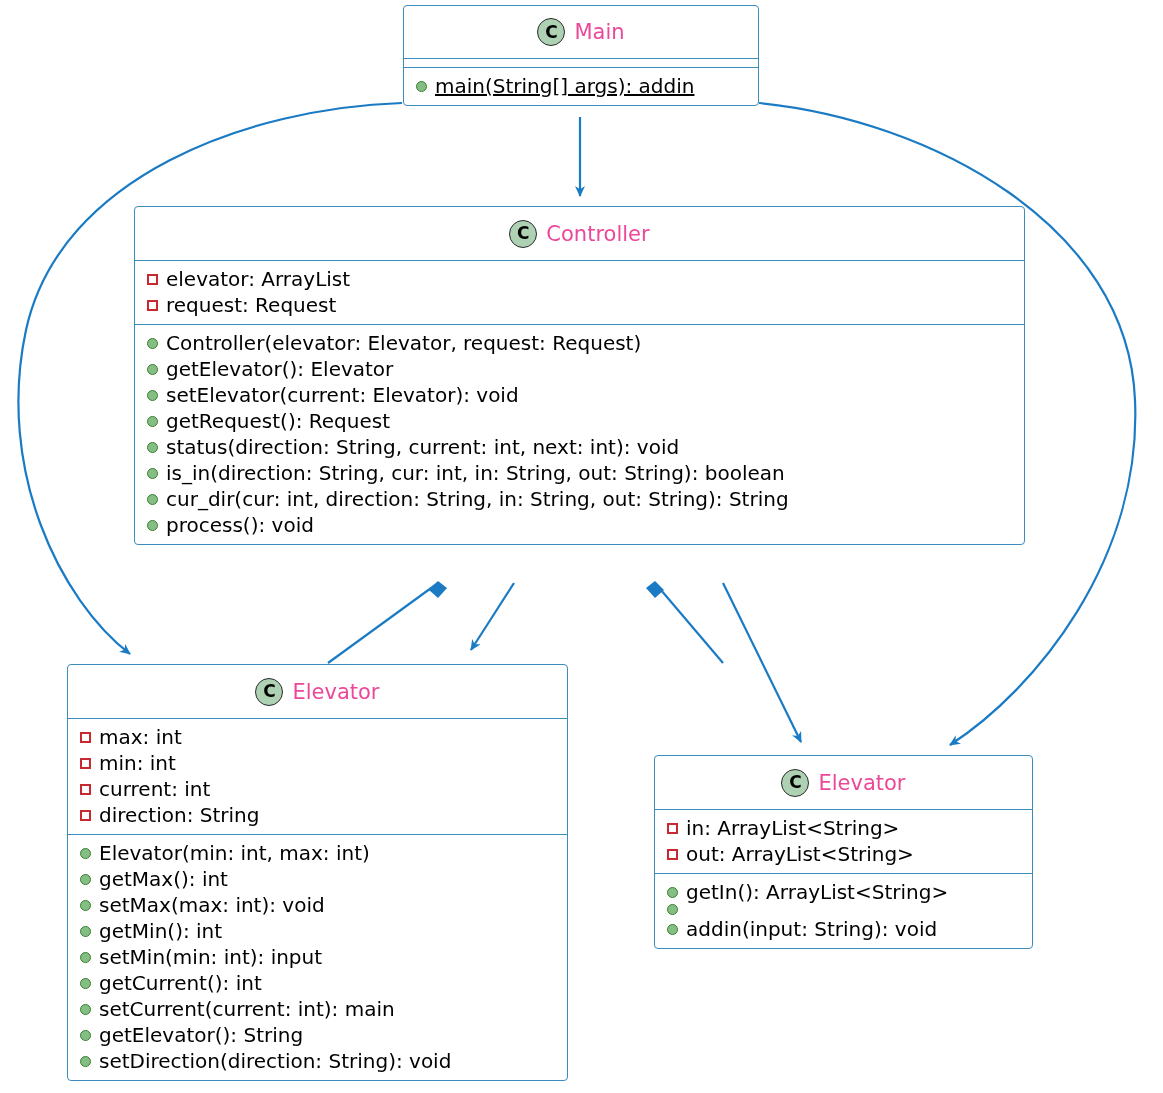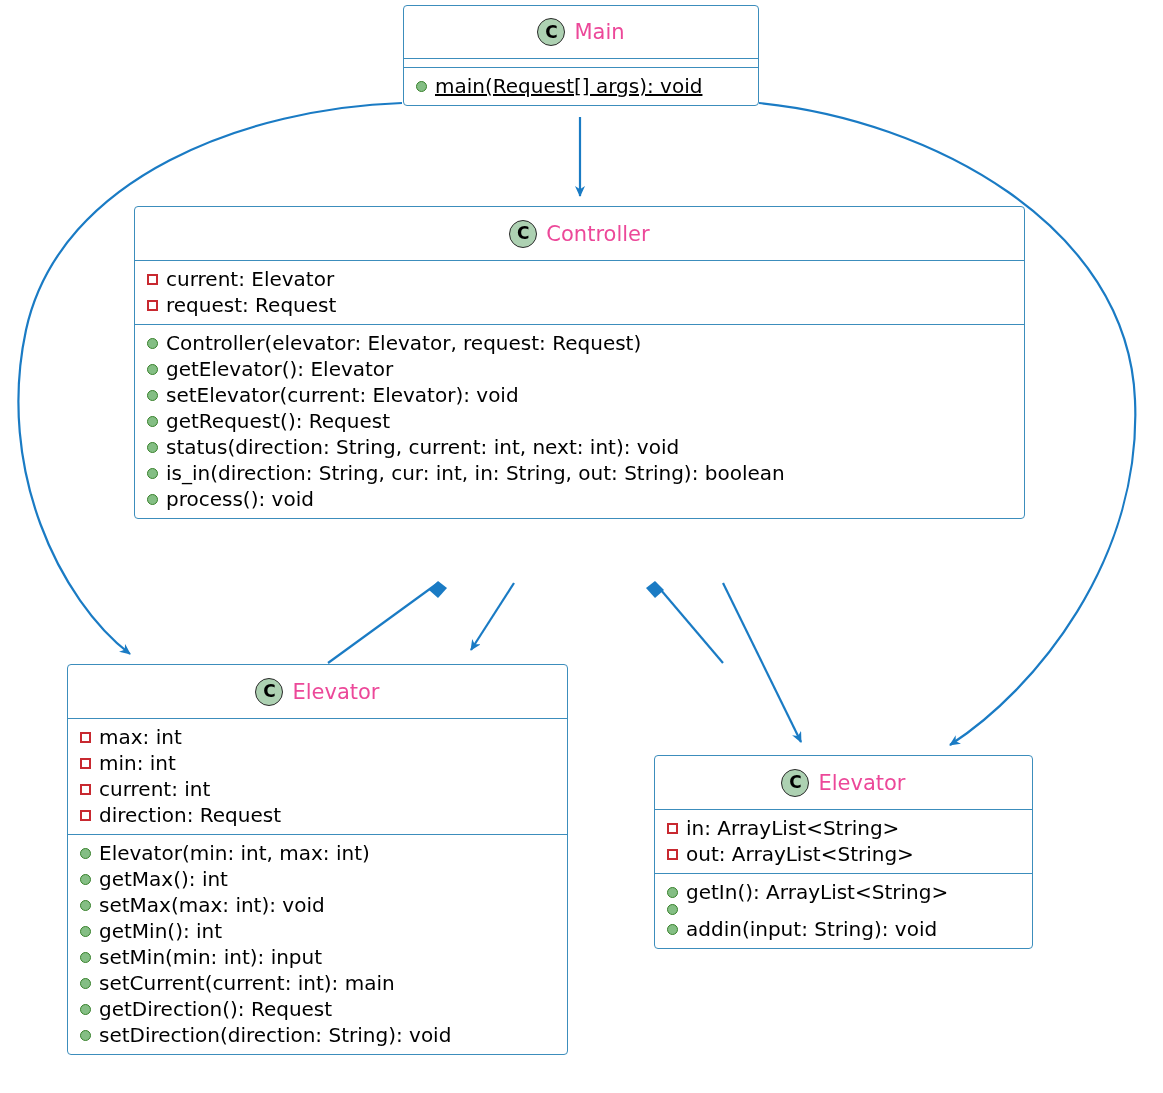--- a/index.html
+++ b/index.html
@@ -155,34 +155,34 @@
 
   <div class="uml-class" style="left:403px; top:5px; width:356px;">
     <div class="uml-header" style="height:52px;">
       <span class="class-icon">C</span>
       <span class="class-title">Main</span>
     </div>
     <div class="compartment empty"></div>
     <div class="compartment">
       <div class="member">
         <span class="vis vis-public"></span>
-        <span class="member-text static">main(Request[] args): void</span>
+        <span class="member-text static">main(String[] args): addin</span>
       </div>
     </div>
   </div>
 
   <div class="uml-class" style="left:134px; top:206px; width:891px;">
     <div class="uml-header" style="height:53px;">
       <span class="class-icon">C</span>
       <span class="class-title">Controller</span>
     </div>
     <div class="compartment">
       <div class="member">
         <span class="vis vis-private"></span>
-        <span class="member-text">current: Elevator</span>
+        <span class="member-text">elevator: ArrayList</span>
       </div>
       <div class="member">
         <span class="vis vis-private"></span>
         <span class="member-text">request: Request</span>
       </div>
     </div>
     <div class="compartment">
       <div class="member">
         <span class="vis vis-public"></span>
         <span class="member-text">Controller(elevator: Elevator, request: Request)</span>
@@ -199,20 +199,24 @@
         <span class="vis vis-public"></span>
         <span class="member-text">getRequest(): Request</span>
       </div>
       <div class="member">
         <span class="vis vis-public"></span>
         <span class="member-text">status(direction: String, current: int, next: int): void</span>
       </div>
       <div class="member">
         <span class="vis vis-public"></span>
         <span class="member-text">is_in(direction: String, cur: int, in: String, out: String): boolean</span>
+      </div>
+      <div class="member">
+        <span class="vis vis-public"></span>
+        <span class="member-text">cur_dir(cur: int, direction: String, in: String, out: String): String</span>
       </div>
       <div class="member">
         <span class="vis vis-public"></span>
         <span class="member-text">process(): void</span>
       </div>
     </div>
   </div>
 
   <div class="uml-class" style="left:67px; top:664px; width:501px;">
     <div class="uml-header" style="height:53px;">
@@ -227,21 +231,21 @@
       <div class="member">
         <span class="vis vis-private"></span>
         <span class="member-text">min: int</span>
       </div>
       <div class="member">
         <span class="vis vis-private"></span>
         <span class="member-text">current: int</span>
       </div>
       <div class="member">
         <span class="vis vis-private"></span>
-        <span class="member-text">direction: Request</span>
+        <span class="member-text">direction: String</span>
       </div>
     </div>
     <div class="compartment">
       <div class="member">
         <span class="vis vis-public"></span>
         <span class="member-text">Elevator(min: int, max: int)</span>
       </div>
       <div class="member">
         <span class="vis vis-public"></span>
         <span class="member-text">getMax(): int</span>
@@ -253,25 +257,29 @@
       <div class="member">
         <span class="vis vis-public"></span>
         <span class="member-text">getMin(): int</span>
       </div>
       <div class="member">
         <span class="vis vis-public"></span>
         <span class="member-text">setMin(min: int): input</span>
       </div>
       <div class="member">
         <span class="vis vis-public"></span>
+        <span class="member-text">getCurrent(): int</span>
+      </div>
+      <div class="member">
+        <span class="vis vis-public"></span>
         <span class="member-text">setCurrent(current: int): main</span>
       </div>
       <div class="member">
         <span class="vis vis-public"></span>
-        <span class="member-text">getDirection(): Request</span>
+        <span class="member-text">getElevator(): String</span>
       </div>
       <div class="member">
         <span class="vis vis-public"></span>
         <span class="member-text">setDirection(direction: String): void</span>
       </div>
     </div>
   </div>
 
   <div class="uml-class" style="left:654px; top:755px; width:379px;">
     <div class="uml-header" style="height:53px;">

